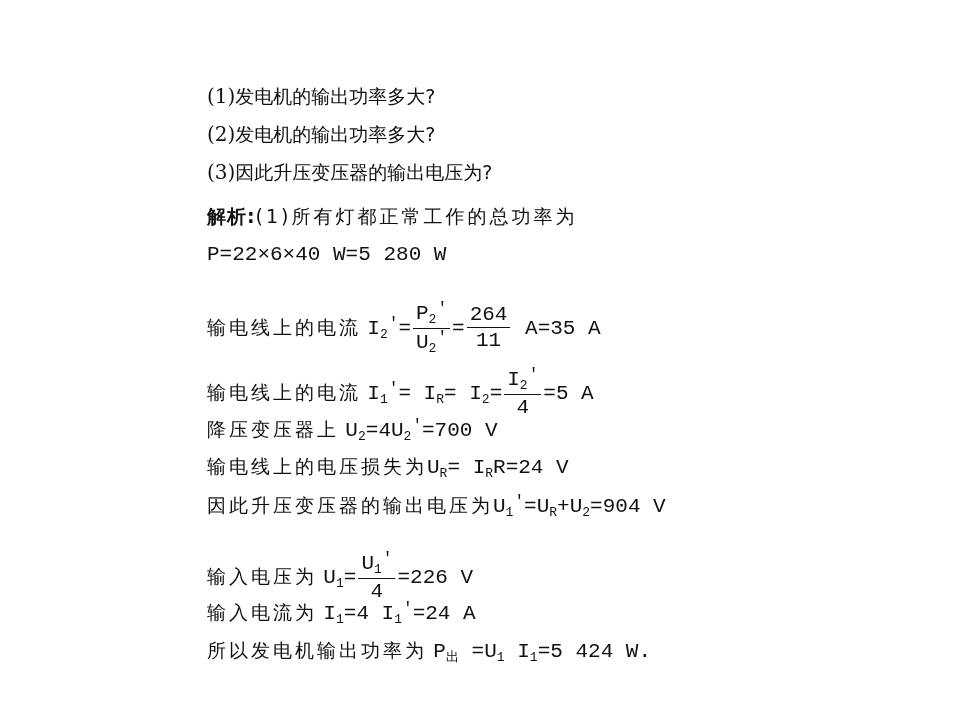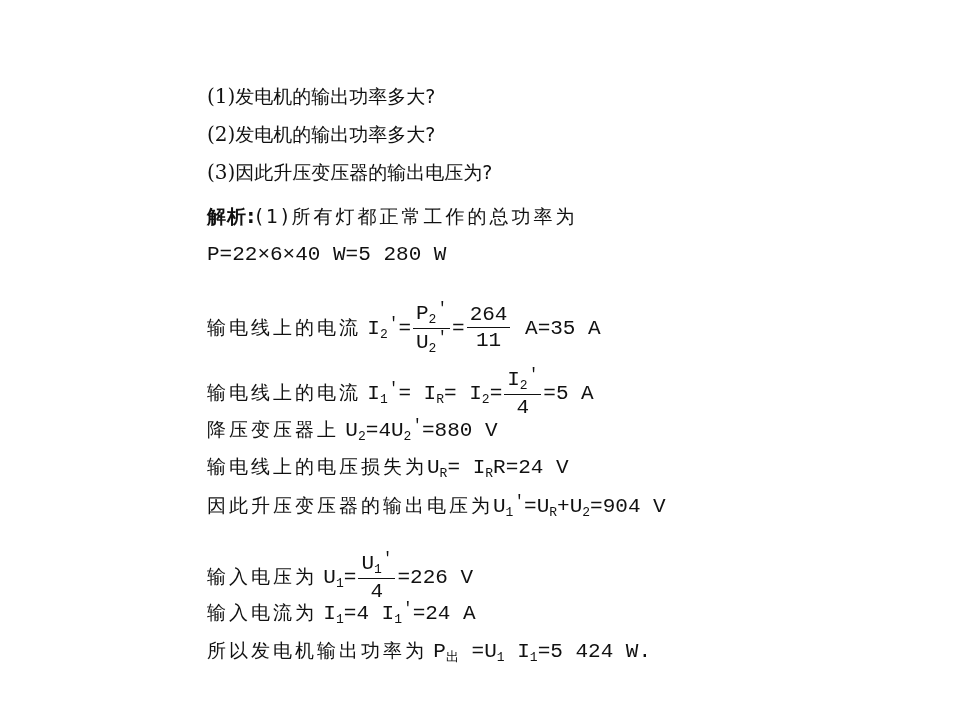--- a/index.html
+++ b/index.html
@@ -39,21 +39,21 @@
   <span class="m">I<sub>2</sub><span class="prime">′</span>=<span class="frac"><span class="num"><span>P</span><sub>2</sub><span class="prime">′</span></span><span class="den"><span>U</span><sub>2</sub><span class="prime">′</span></span></span>=<span class="frac"><span class="num">264</span><span class="den">11</span></span> <span>A=35 A</span></span>
 </div>
 
 <div class="line" style="top:350px">
   <span class="cn">输电线上的电流</span>
   <span class="m">I<sub>1</sub><span class="prime">′</span>= I<sub>R</sub>= I<sub>2</sub>=<span class="frac"><span class="num">I<sub>2</sub><span class="prime">′</span></span><span class="den">4</span></span><span>=5 A</span></span>
 </div>
 
 <div class="line" style="top:418px">
   <span class="cn">降压变压器上</span>
-  <span class="m">U<sub>2</sub>=4U<sub>2</sub><span class="prime">′</span><span>=880 V</span></span>
+  <span class="m">U<sub>2</sub>=4U<sub>2</sub><span class="prime">′</span><span>=700 V</span></span>
 </div>
 
 <div class="line" style="top:456px">
   <span class="cn">输电线上的电压损失为</span><span class="m">U<sub>R</sub>= I<sub>R</sub>R<span>=24 V</span></span>
 </div>
 
 <div class="line" style="top:494px">
   <span class="cn">因此升压变压器的输出电压为</span><span class="m">U<sub>1</sub><span class="prime">′</span>=U<sub>R</sub>+U<sub>2</sub><span>=904 V</span></span>
 </div>
 

